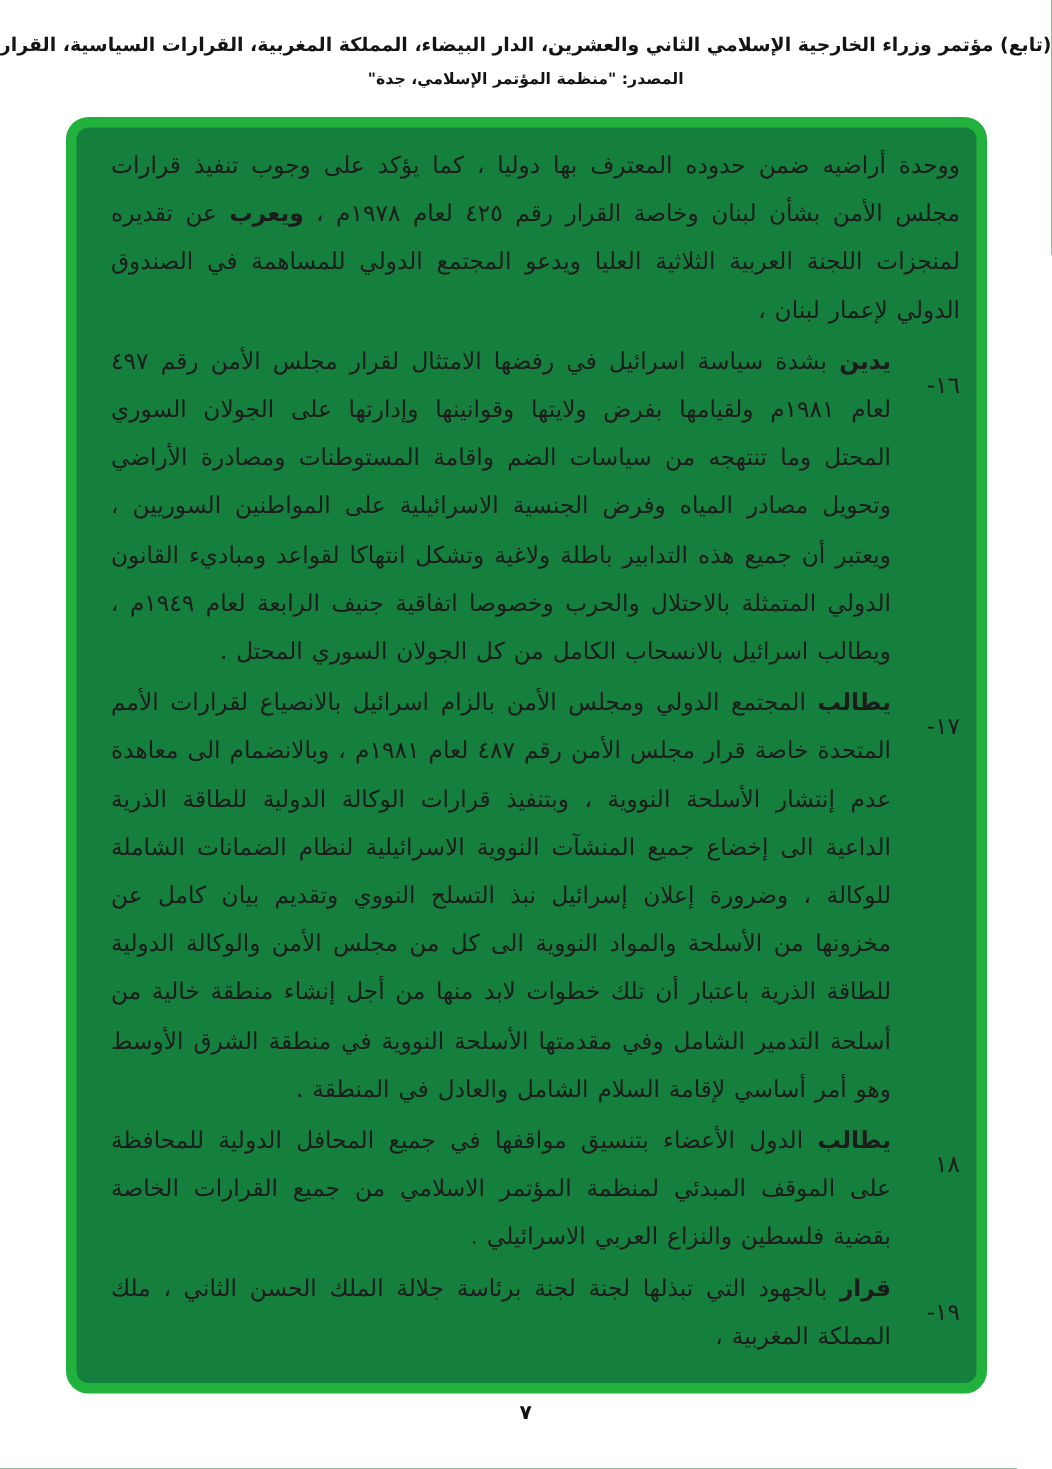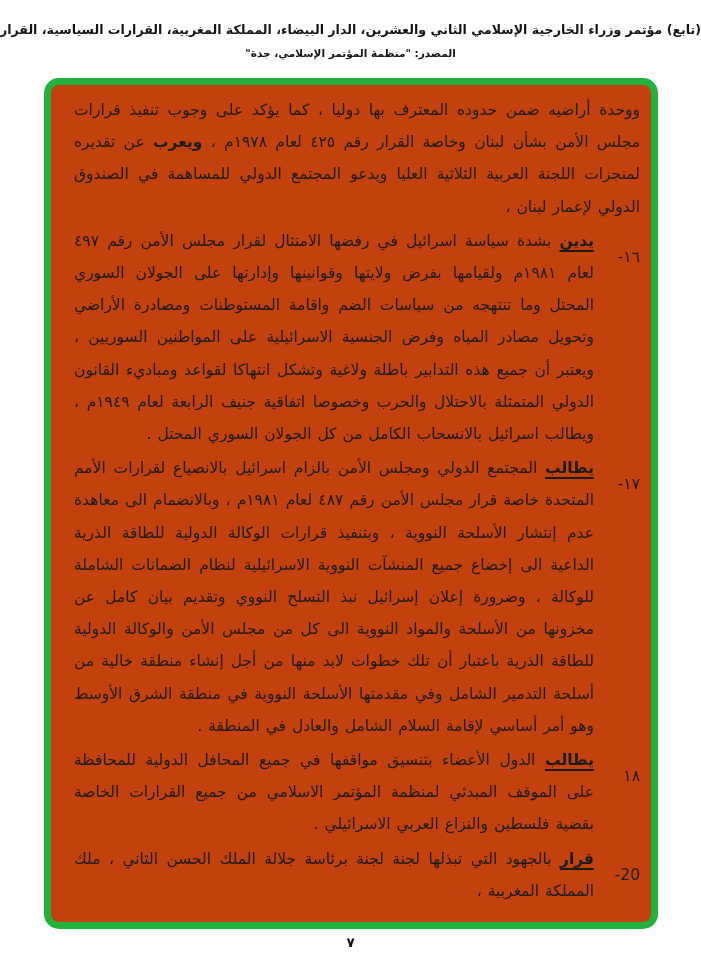--- a/index.html
+++ b/index.html
@@ -36,21 +36,21 @@
     white-space: nowrap;
   }
   .frame {
     position: absolute;
     left: 44px;
     top: 78px;
     width: 600px;
     height: 837px;
     border: 7px solid #22b13c;
     border-radius: 15px;
-    background: #c2410c;
+    background: #15803d;
   }
   .content {
     position: absolute;
     top: 9px;
     right: 11px;
     width: 566px;
     direction: rtl;
     text-align: justify;
     color: #1c1c1c;
   }
@@ -65,21 +65,20 @@
     padding-right: 46px;
   }
   .marker {
     position: absolute;
     right: 0;
     top: 16px;
     white-space: nowrap;
   }
   .b { font-weight: bold; }
   .u {
-    text-decoration: underline;
     text-decoration-thickness: 1.5px;
     text-underline-offset: 4px;
   }
   .page-number {
     position: absolute;
     top: 934px;
     left: 0;
     width: 701px;
     text-align: center;
     font-size: 13.5px;
@@ -94,17 +93,17 @@
   <div class="header-line1">(تابع) مؤتمر وزراء الخارجية الإسلامي الثاني والعشرين، الدار البيضاء، المملكة المغربية، القرارات السياسية، القرار الرقم ٢٢/١-س</div>
   <div class="header-line2">المصدر:  "منظمة المؤتمر الإسلامي، جدة"</div>
 </div>
 
 <div class="frame">
   <div class="content">
       <div class="para"><span>ووحدة أراضيه ضمن حدوده المعترف بها دوليا ، كما يؤكد على وجوب تنفيذ قرارات مجلس الأمن بشأن لبنان وخاصة القرار رقم ٤٢٥ لعام ١٩٧٨م ، </span><span class="b">ويعرب</span><span> عن تقديره لمنجزات اللجنة العربية الثلاثية العليا ويدعو المجتمع الدولي للمساهمة في الصندوق الدولي لإعمار لبنان ،</span></div>
       <div class="para numbered"><span class="marker">١٦-</span><span class="b u">يدين</span><span> بشدة سياسة اسرائيل في رفضها الامتثال لقرار مجلس الأمن رقم ٤٩٧ لعام ١٩٨١م ولقيامها بفرض ولايتها وقوانينها وإدارتها على الجولان السوري المحتل وما تنتهجه من سياسات الضم واقامة المستوطنات ومصادرة الأراضي وتحويل مصادر المياه وفرض الجنسية الاسرائيلية على المواطنين السوريين ، ويعتبر أن جميع هذه التدابير باطلة ولاغية وتشكل انتهاكا لقواعد ومباديء القانون الدولي المتمثلة بالاحتلال والحرب وخصوصا اتفاقية جنيف الرابعة لعام ١٩٤٩م ، ويطالب اسرائيل بالانسحاب الكامل من كل الجولان السوري المحتل .</span></div>
       <div class="para numbered"><span class="marker">١٧-</span><span class="b u">يطالب</span><span> المجتمع الدولي ومجلس الأمن بالزام اسرائيل  بالانصياع لقرارات الأمم المتحدة خاصة قرار مجلس الأمن رقم ٤٨٧ لعام ١٩٨١م ، وبالانضمام الى معاهدة عدم إنتشار الأسلحة النووية ، وبتنفيذ قرارات الوكالة الدولية للطاقة الذرية الداعية الى إخضاع جميع المنشآت النووية الاسرائيلية لنظام الضمانات الشاملة للوكالة ، وضرورة إعلان إسرائيل نبذ التسلح النووي وتقديم بيان كامل عن مخزونها من الأسلحة والمواد النووية الى كل من مجلس الأمن والوكالة الدولية للطاقة الذرية باعتبار أن تلك خطوات لابد منها من أجل إنشاء منطقة خالية من أسلحة التدمير الشامل وفي مقدمتها الأسلحة النووية في منطقة الشرق الأوسط وهو أمر أساسي لإقامة السلام الشامل والعادل في المنطقة .</span></div>
       <div class="para numbered"><span class="marker">١٨</span><span class="b u">يطالب</span><span> الدول الأعضاء بتنسيق مواقفها في جميع المحافل الدولية للمحافظة على الموقف المبدئي لمنظمة المؤتمر الاسلامي من جميع القرارات الخاصة بقضية فلسطين والنزاع  العربي الاسرائيلي .</span></div>
-      <div class="para numbered"><span class="marker">20-</span><span class="b u">قرار</span><span> بالجهود التي تبذلها لجنة لجنة برئاسة جلالة الملك الحسن الثاني ، ملك المملكة المغربية ،</span></div>
+      <div class="para numbered"><span class="marker">١٩-</span><span class="b u">قرار</span><span> بالجهود التي تبذلها لجنة لجنة برئاسة جلالة الملك الحسن الثاني ، ملك المملكة المغربية ،</span></div>
     </div>
 </div>
 
 <div class="page-number">٧</div>
 
 </body></html>

